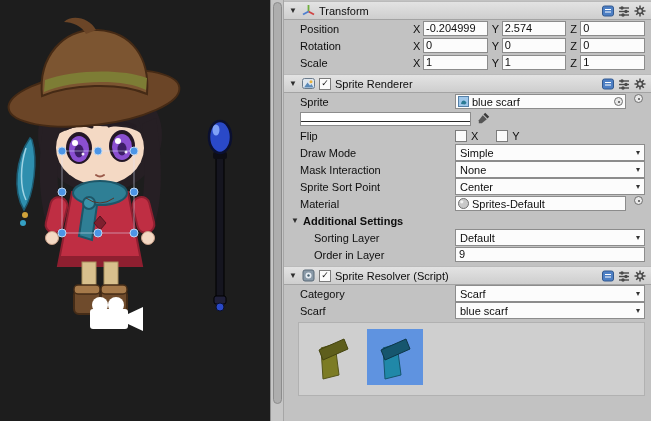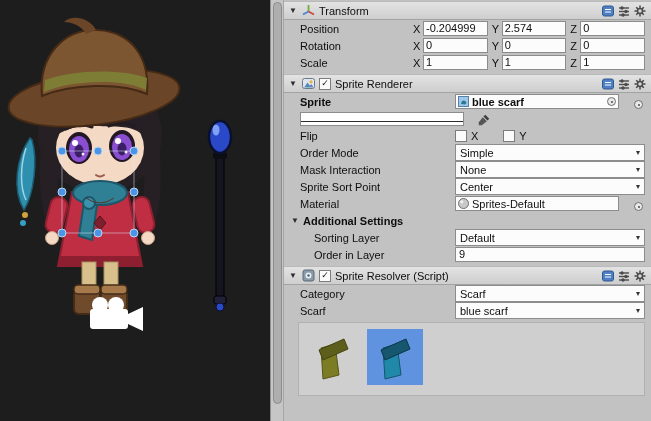--- a/index.html
+++ b/index.html
@@ -20,28 +20,28 @@
   .chead{height:19px;flex:none;display:flex;align-items:center;gap:4px;padding:0 5px 0 4px;background:linear-gradient(#e3e3e3,#cecece);border-top:1px solid #bababa;border-bottom:1px solid #a3a3a3}
   .fold{font-size:8px;color:#2d2d2d;width:10px;flex:none;line-height:1;text-align:center}
   .ctitle{font-weight:normal;white-space:nowrap}
   .sp{flex:1}
   .hicon{flex:none;display:flex;align-items:center}
   .vgap{height:3px;flex:none}
 
   .row{height:17px;flex:none;display:flex;align-items:center;padding:0 6px 0 16px;gap:2px}
   .row.indent{padding-left:30px}
   .lbl{flex:1;min-width:0;white-space:nowrap;overflow:hidden}
-  .bold{font-weight:bold}
+  .bold{font-weight:normal}
 
   .axes{display:flex;width:232px;flex:none;gap:4px}
   .axis{flex:1;display:flex;align-items:center;gap:3px;min-width:0}
   .ax{flex:none;width:7px}
   .tfield{flex:1;min-width:0;height:15px;background:#fcfcfc;border:1px solid #8c8c8c;padding:0 2px;line-height:13px;white-space:nowrap;overflow:hidden}
 
-  .widget{width:190px;flex:none;display:flex;align-items:flex-end;gap:13px}
+  .widget{width:190px;flex:none;display:flex;align-items:flex-start;gap:6px}
   .dropdown{flex:1;min-width:0;height:17px;background:#fcfcfc;border:1px solid #8c8c8c;display:flex;align-items:center;padding:0 4px;gap:3px;cursor:default}
   .dropdown .val{flex:1;min-width:0;white-space:nowrap;overflow:hidden}
   .dd{font-size:8px;color:#333;line-height:1;flex:none}
   .objfield{flex:1;min-width:0;height:15px;background:#fcfcfc;border:1px solid #8c8c8c;display:flex;align-items:center;padding:0 2px;gap:3px}
   .objtext{flex:1;min-width:0;white-space:nowrap;overflow:hidden}
   .pickdot{width:9px;height:9px;border-radius:50%;border:1px solid #6f6f6f;background:#e9e9e9;flex:none;position:relative}
   .pickdot::after{content:"";position:absolute;left:2.5px;top:2.5px;width:2px;height:2px;border-radius:50%;background:#4c4c4c}
   .ext{width:13px;flex:none;display:flex;justify-content:center;align-items:center}
   .swatch{flex:1;height:14px;border:1px solid #8c8c8c;background:#ffffff;position:relative}
   .swatch::after{content:"";position:absolute;left:0;right:0;bottom:0;height:3px;background:#fff;border-top:1px solid #2c2c2c}
@@ -358,21 +358,21 @@
           <span>X</span>
         </span>
         <span class="flipbox">
           <span class="cb"></span>
           <span>Y</span>
         </span>
       </div>
     </div>
 
     <div class="row">
-      <span class="lbl">Order Mode</span>
+      <span class="lbl">Draw Mode</span>
       <div class="widget">
         <div class="dropdown">
           <span class="val">Simple</span>
           <span class="dd">▾</span>
         </div>
       </div>
     </div>
 
     <div class="row">
       <span class="lbl">Mask Interaction</span>

